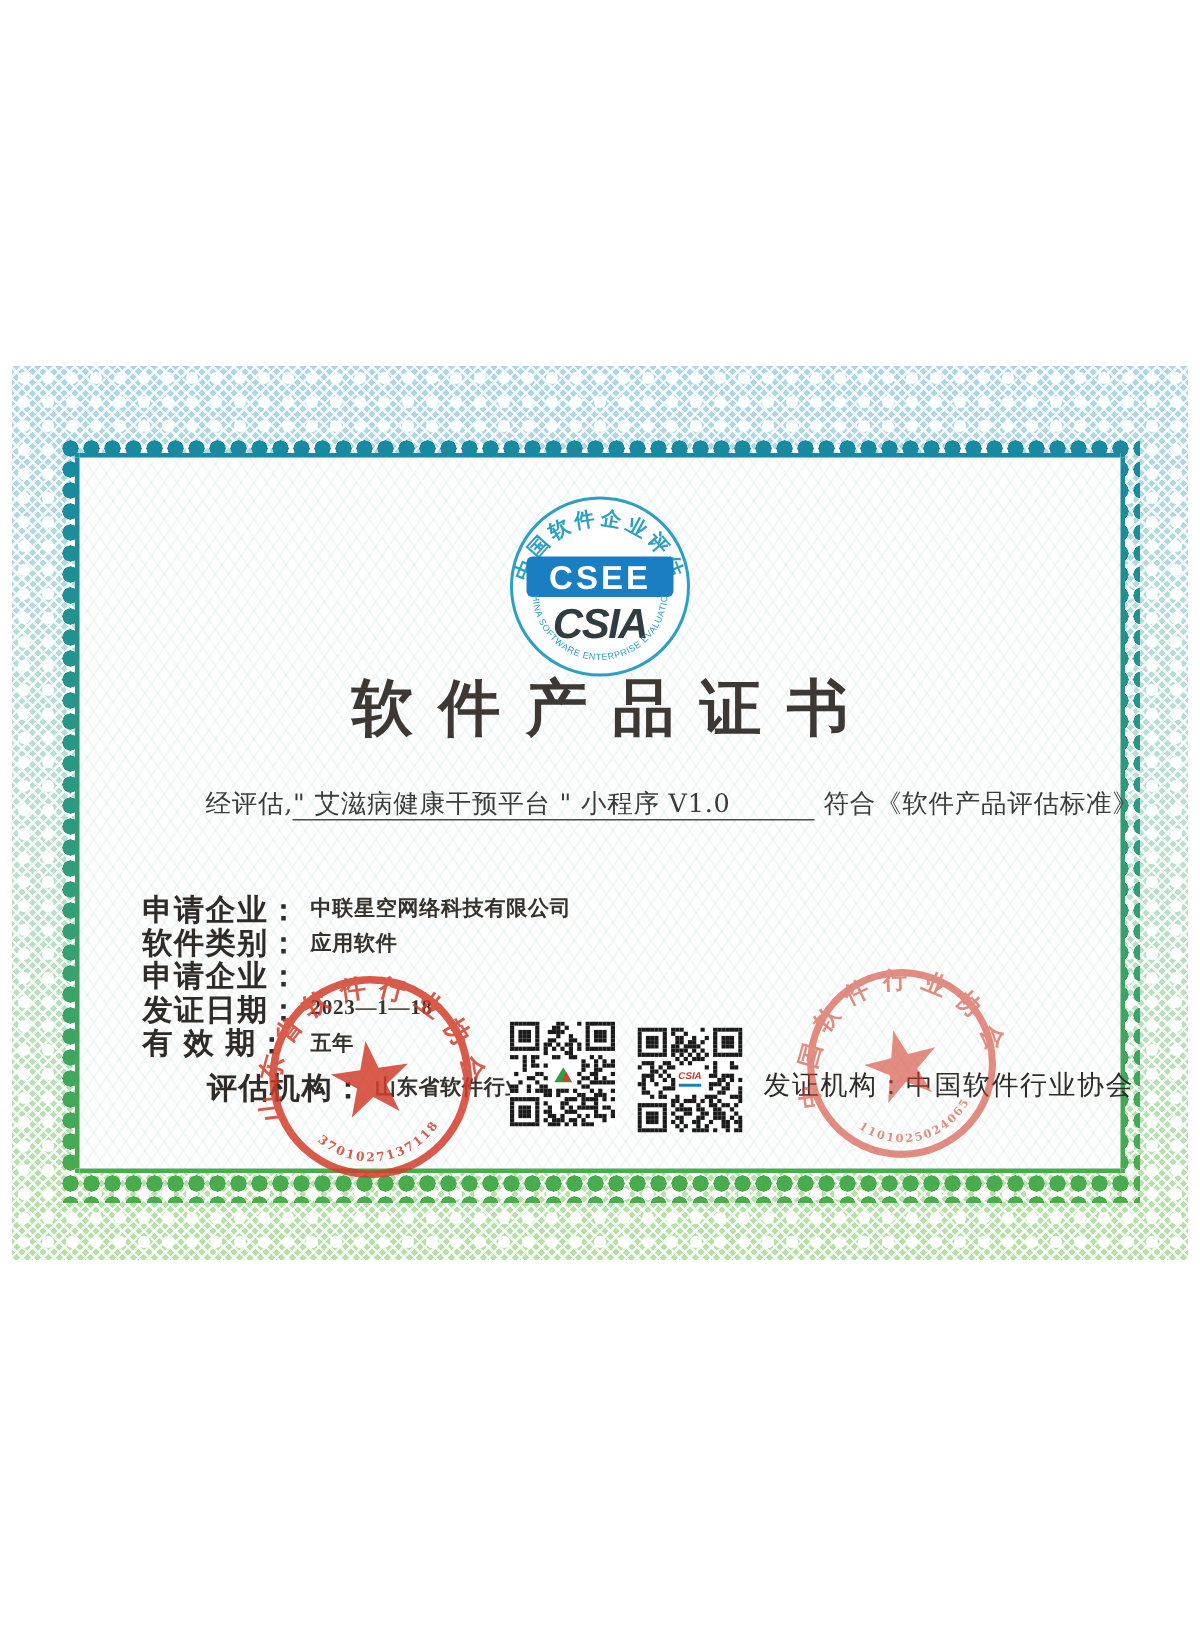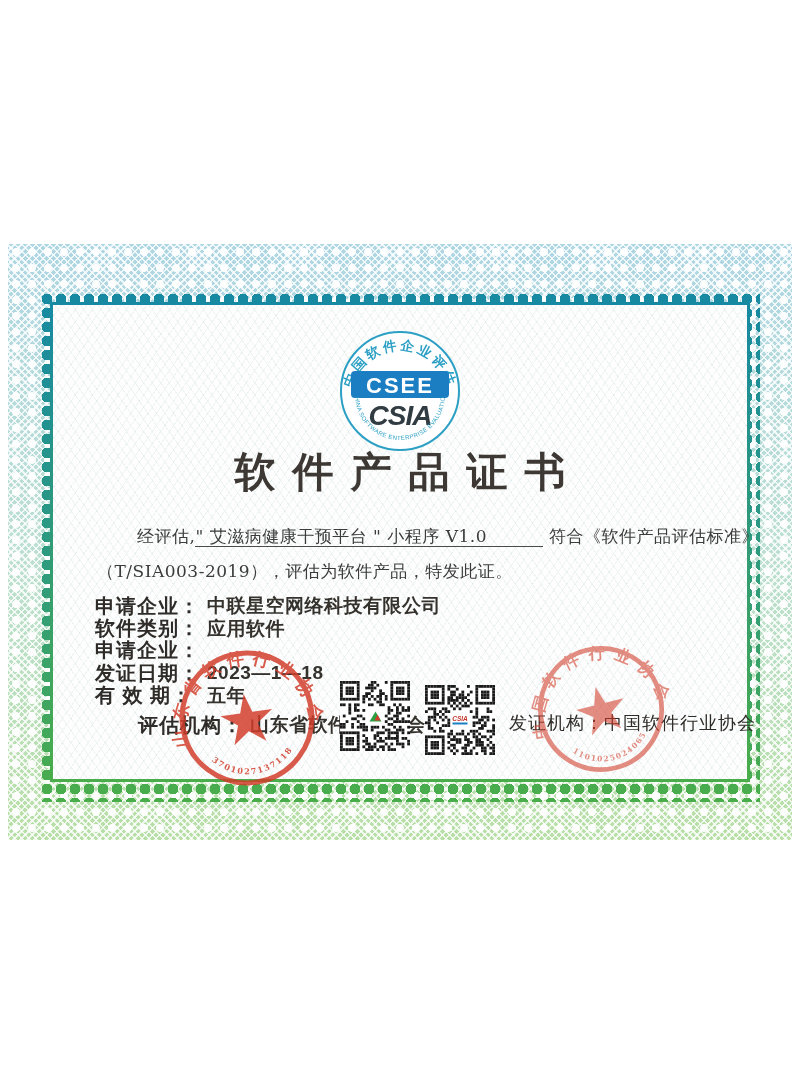--- a/index.html
+++ b/index.html
@@ -57,22 +57,22 @@
 
   
   .fields{position:absolute;left:42px;top:290px;}
   .frow{display:flex;height:22.4px;align-items:center;}
   .frow.last{margin-top:7px;margin-left:43px;}
   .flabel{
     width:112px;font-weight:700;color:#2e2b28;font-size:20px;letter-spacing:1px;
     font-family:"Liberation Sans",sans-serif;white-space:nowrap;
   }
   .fvalue{
-    font-family:Liberation Sans, sans-serif;font-weight:600;
-    font-size:19px;color:#35322e;letter-spacing:.5px;white-space:nowrap;
+    font-family:Liberation Serif, serif;font-weight:600;
+    font-size:14px;color:#35322e;letter-spacing:.5px;white-space:nowrap;
   }
 
   
   .issuer{
     position:absolute;left:456px;top:406px;font-size:18px;font-weight:400;
     color:#2e2b28;letter-spacing:1px;white-space:nowrap;z-index:3;
   }
 
   
   .qr{position:absolute;width:70px;height:70px;background:#fff;z-index:4;}
@@ -119,21 +119,20 @@
         <text font-size="6" fill="#2b9fc4" letter-spacing=".4">
           <textPath href="#logoBottom" startOffset="50%" text-anchor="middle">CHINA SOFTWARE ENTERPRISE EVALUATION</textPath>
         </text>
       </svg>
     </div>
 
     <div class="title">软件产品证书</div>
 
     <div class="para">
       <div class="l1"><span>经评估,</span><span class="product">" 艾滋病健康干预平台 " 小程序 V1.0</span><span class="conform">符合《软件产品评估标准》</span></div>
-      <div class="l2">（T/SIA003-2019），评估为软件产品，特发此证。</div>
     </div>
 
     <div class="fields">
       <div class="frow">
         <span class="flabel">申请企业：</span>
         <span class="fvalue">中联星空网络科技有限公司</span>
       </div>
       <div class="frow">
         <span class="flabel">软件类别：</span>
         <span class="fvalue">应用软件</span>

